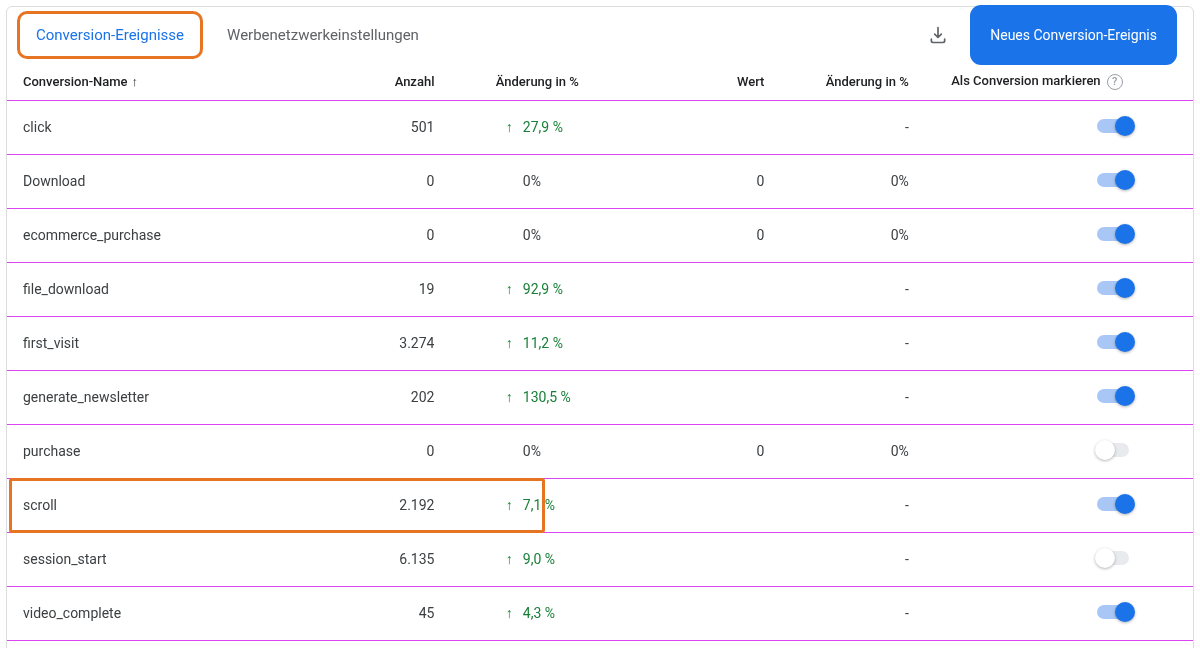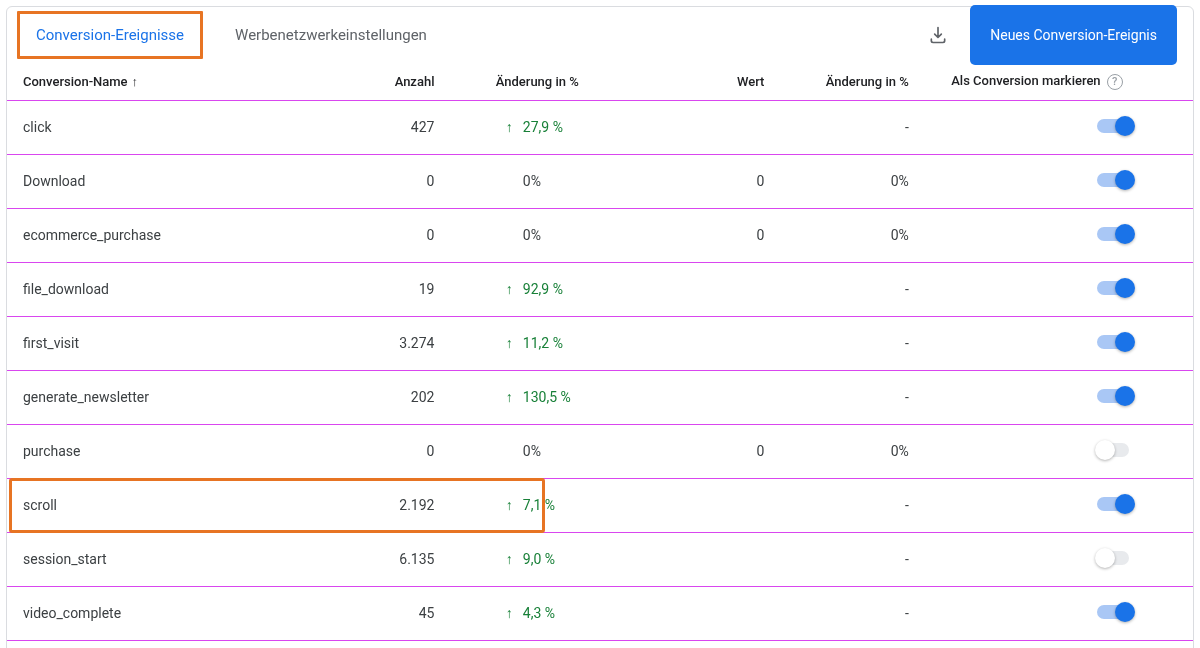--- a/index.html
+++ b/index.html
@@ -20,31 +20,31 @@
       margin: 6px;
       overflow: visible;
     }
     .tabs-row {
       display: flex;
       align-items: center;
       padding: 0 16px;
       height: 56px;
     }
     .tab {
-      padding: 12px 32px;
+      padding: 12px 24px;
       color: #5f6368;
       font-size: 15px;
       cursor: pointer;
     }
     .tab.active {
       color: #1a73e8;
     }
     .tab-wrap.highlight {
       border: 3px solid #e77423;
-      border-radius: 1px;
+      border-radius: 10px;
       margin-left: -6px;
       padding: 0;
     }
     .tab-wrap.highlight .tab {
       padding: 12px 16px;
     }
     .spacer {
       flex: 1;
     }
     .download-btn {
@@ -55,21 +55,21 @@
       justify-content: center;
       cursor: pointer;
       color: #5f6368;
       margin-right: 12px;
     }
     .new-event-btn {
       background: #1a73e8;
       color: #fff;
       border: none;
       padding: 22px 20px;
-      border-radius: 5px;
+      border-radius: 11px;
       font-size: 14px;
       font-family: inherit;
       cursor: pointer;
     }
     table {
       width: 100%;
       border-collapse: collapse;
     }
     thead th {
       text-align: left;
@@ -231,21 +231,21 @@
         <th class="right">Wert</th>
         <th class="right">Änderung in %</th>
         <th style="text-align:center;padding-right:60px;">
           <span>Als Conversion markieren</span><span class="help-icon">?</span>
         </th>
       </tr>
     </thead>
     <tbody id="tbody">
     <tr>
           <td>click</td>
-          <td class="right">427</td>
+          <td class="right">501</td>
           <td class="right">
             <div class="change-cell">
               <span class="up-arrow">↑</span>
               <span class="pct">27,9 %</span>
             </div>
           </td>
           <td></td>
           <td class="right"></td>
           <td class="right"><span class="dash">-</span></td>
           <td class="toggle-cell"><div class="toggle"><div class="toggle-track"></div><div class="toggle-thumb"></div></div></td>

